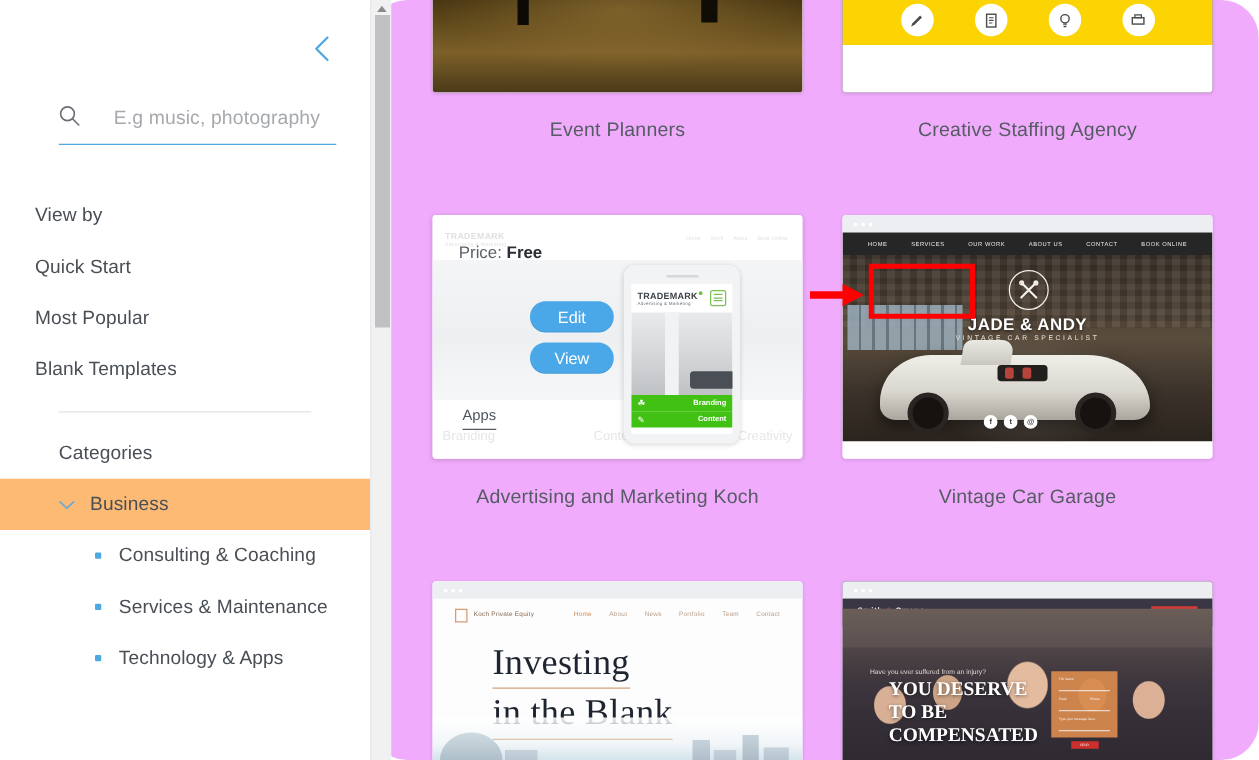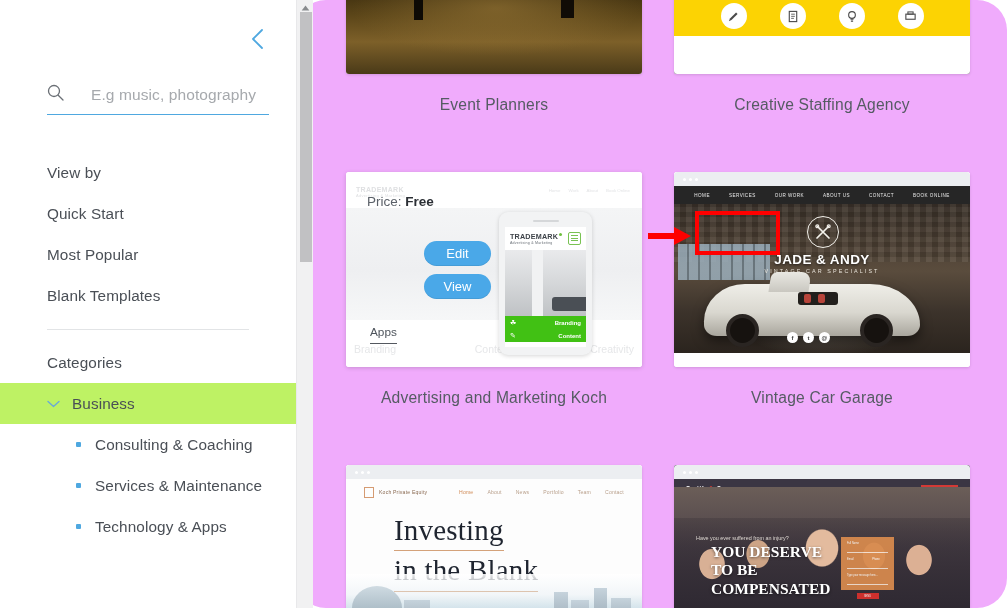--- a/index.html
+++ b/index.html
@@ -47,21 +47,21 @@
     width: 100%;
     background: transparent;
     letter-spacing: 0.1px;
   }
   .search-input::placeholder { color: #a6a9ad; }
 
   .nav-list { position: absolute; left: 0; top: 152px; width: 296px; }
   .nav-item {
     height: 41px;
     display: flex; align-items: center;
-    padding-left: 47px;
+    padding-left: 28px;
     font-size: 15.3px;
     color: #4a4f56;
     cursor: pointer;
     letter-spacing: 0.1px;
   }
   .divider {
     margin: 13px 47px 12px 47px;
     height: 1px; background: #e2e4e6;
   }
   .sect-head {
@@ -75,21 +75,21 @@
   .cat-row {
     height: 41px;
     display: flex; align-items: center;
     padding-left: 47px;
     font-size: 15.3px;
     color: #4a4f56;
     cursor: pointer;
     letter-spacing: 0.1px;
   }
   .cat-row.active {
-    background: #bef264;
+    background: #fdba74;
     padding-left: 47px;
   }
   .cat-row.active .chev { margin-right: 12px; }
   .chev { display: inline-flex; width: 13px; height: 13px; align-items: center; justify-content: center; }
   .sub-row {
     height: 41px;
     display: flex; align-items: center;
     padding-left: 76px;
     font-size: 15.3px;
     color: #4a4f56;

